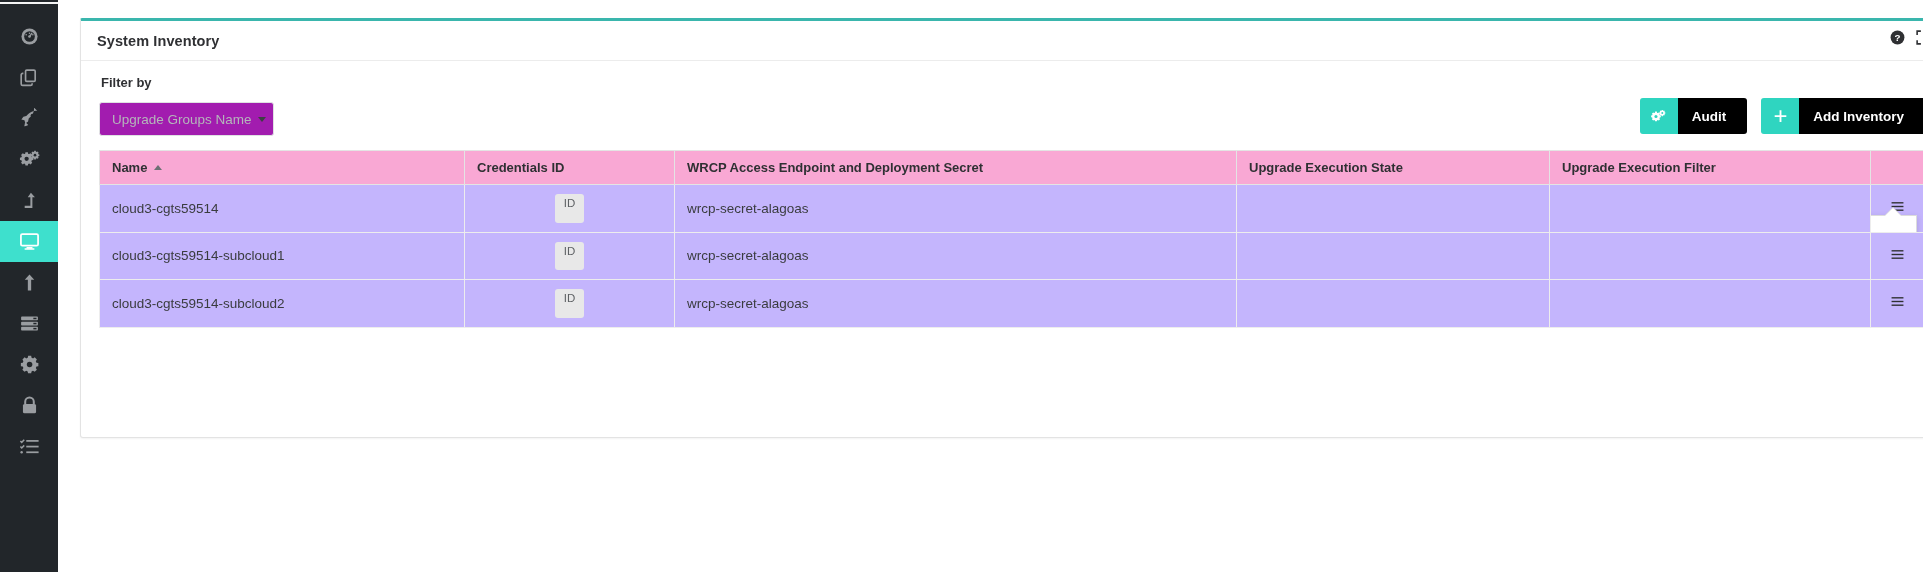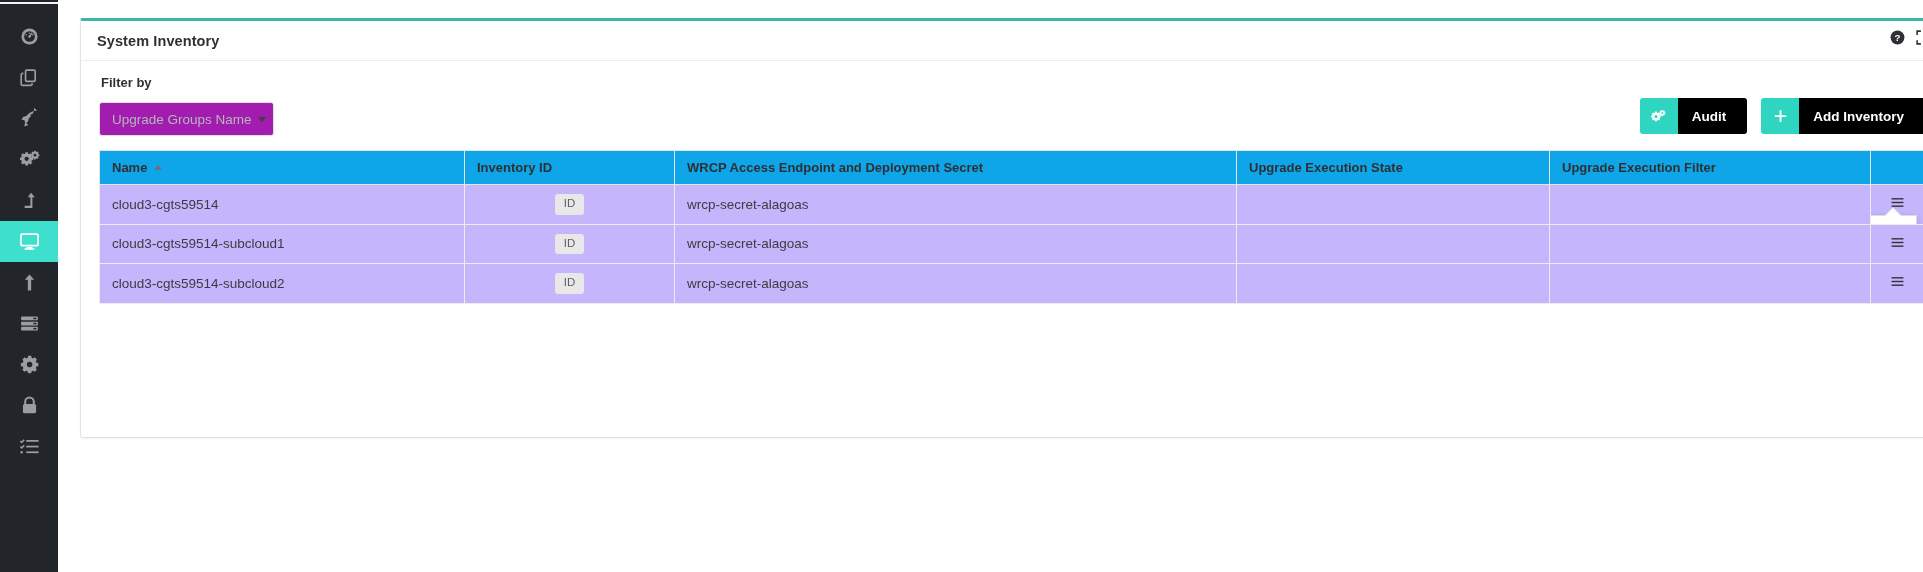--- a/index.html
+++ b/index.html
@@ -162,21 +162,21 @@
   }
 
   
   .tbl {
     width: 100%;
     border-collapse: collapse;
     table-layout: fixed;
     margin-top: 2px;
   }
   .tbl th {
-    background: #0ea5e9;
+    background: #f9a8d4;
     border: 1px solid #e4e4e4;
     text-align: left;
     font-size: 13px;
     font-weight: bold;
     color: #2f3033;
     padding: 9px 12px;
     height: 34px;
     white-space: nowrap;
     cursor: pointer;
   }
@@ -200,21 +200,21 @@
     margin-left: 7px;
     vertical-align: 2px;
   }
   .td-center { text-align: center; }
   .id-badge {
     display: inline-block;
     background: #e8e8e8;
     color: #5e6164;
     font-size: 11.5px;
     border-radius: 3px;
-    padding: 4px 9px 5px 9px;
+    padding: 4px 9px 13px 9px;
     line-height: 1;
     cursor: pointer;
   }
   .td-actions { text-align: center; position: relative; overflow: visible; }
   .row-menu-btn { display: inline-block; cursor: pointer; color: #2f3033; }
 
   
   .ctx-menu {
     position: absolute;
     width: 152px;
@@ -431,21 +431,21 @@
               <col style="width:562px">
             <col style="width:313px">
               <col style="width:321px">
               <col style="width:54px">
           </colgroup>
           <thead>
             <tr>
               <th>
                 <span>Name</span><span class="sort-asc"></span>
               </th>
-              <th>Inventory ID</th>
+              <th>Credentials ID</th>
               <th>WRCP Access Endpoint and Deployment Secret</th>
               <th>Upgrade Execution State</th>
               <th>Upgrade Execution Filter</th>
               <th></th>
             </tr>
           </thead>
           <tbody id="tbody">
               <tr>
                 <td>cloud3-cgts59514</td>
                 <td class="td-center"><span class="id-badge">ID</span></td>

